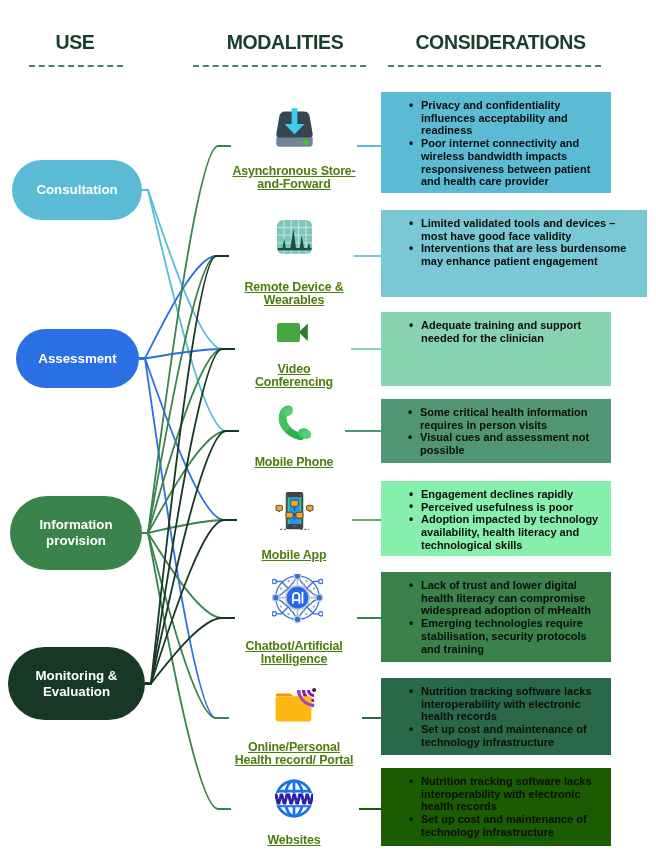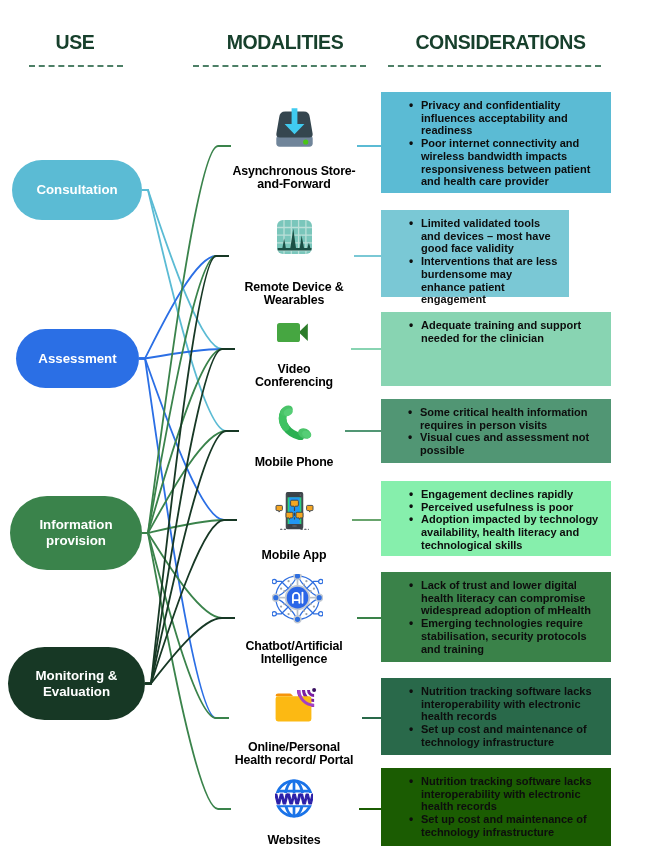--- a/index.html
+++ b/index.html
@@ -9,21 +9,21 @@
 
   .col-hdr{position:absolute;text-align:center;color:#17402c;
        font-size:19.5px;font-weight:700;letter-spacing:-0.35px;}
   .col-rule{position:absolute;height:0;border-top:2px dashed #4d7f66;}
 
   .pill{position:absolute;display:flex;align-items:center;justify-content:center;
         text-align:center;color:#fff;font-size:13.3px;font-weight:700;line-height:16px;letter-spacing:0px;
         border-radius:999px;box-sizing:border-box;padding:0 8px;}
 
   .mod-icon{position:absolute;width:120px;display:flex;justify-content:center;}
-  .mod-label{position:absolute;text-align:center;color:#000000;font-size:12.4px;font-weight:700;line-height:12.6px;letter-spacing:-0.15px;}
+  .mod-label{position:absolute;text-align:center;color:#4d7c0f;font-size:12.4px;font-weight:700;line-height:12.6px;letter-spacing:-0.15px;text-decoration:underline;}
 
   .cons{position:absolute;box-sizing:border-box;padding:7px 10px 0 28px;}
   .cons ul{margin:0;padding:0;list-style:none;}
   .cons li{position:relative;color:#0d0d0d;font-size:11px;font-weight:700;
            line-height:12.7px;margin:0;padding-left:12px;}
   .cons li:before{content:"\2022";position:absolute;left:0px;top:-0.5px;font-size:12px;}
 
   svg.links{position:absolute;left:0;top:0;width:656px;height:865px;}
 </style>
 </head>
@@ -240,21 +240,21 @@
       </div>
       <div class="mod-label" style="left: 234px; top: 834px; width: 120px;">Websites</div>
     </div>
   <div id="cons">
       <div class="cons" style="left: 381px; top: 92px; width: 230px; height: 101px; background: rgb(91, 187, 212);">
         <ul>
           <li>Privacy and confidentiality influences acceptability and readiness</li>
           <li>Poor internet connectivity and wireless bandwidth impacts responsiveness between patient and health care provider</li>
         </ul>
       </div>
-      <div class="cons" style="left: 381px; top: 210px; width: 188px; height: 87px; background: rgb(122, 200, 213);">
+      <div class="cons" style="left: 381px; top: 210px; width: 266px; height: 87px; background: rgb(122, 200, 213);">
         <ul>
           <li>Limited validated tools and devices – most have good face validity</li>
           <li>Interventions that are less burdensome may enhance patient engagement</li>
         </ul>
       </div>
       <div class="cons" style="left: 381px; top: 312px; width: 230px; height: 74px; background: rgb(136, 212, 178);">
         <ul>
           <li>Adequate training and support needed for the clinician</li>
         </ul>
       </div>

